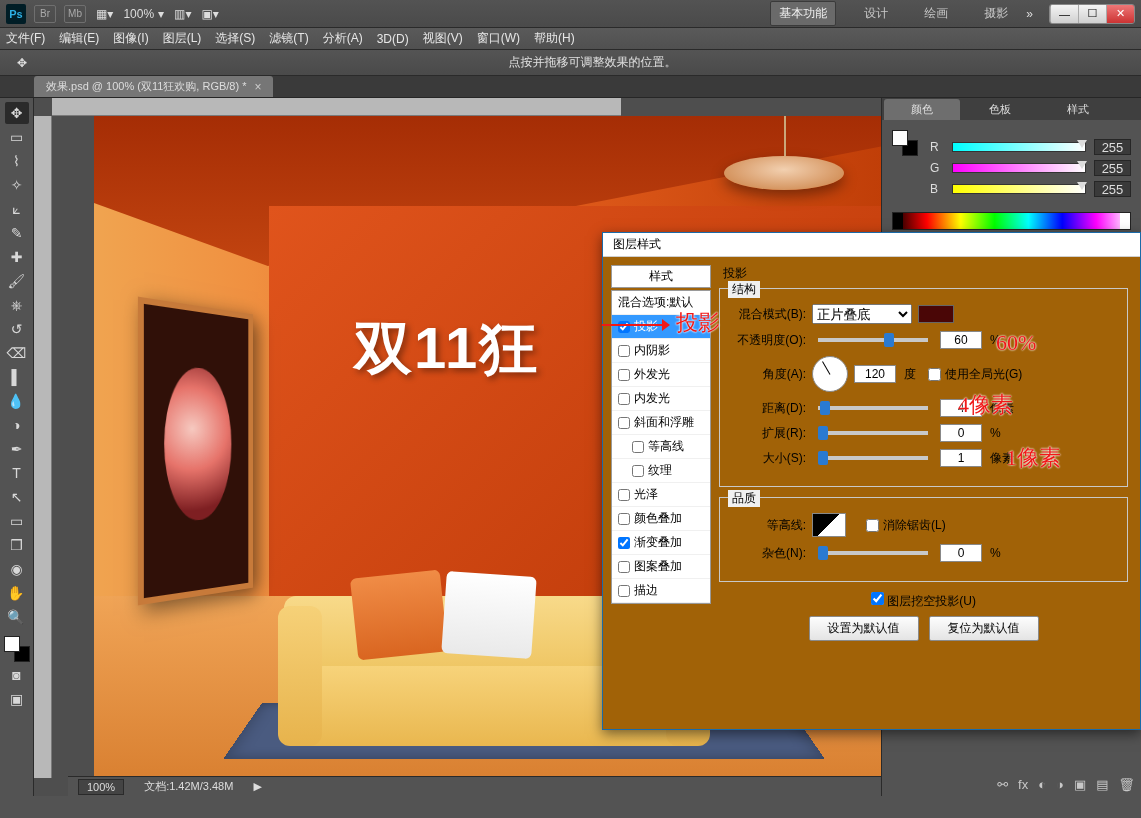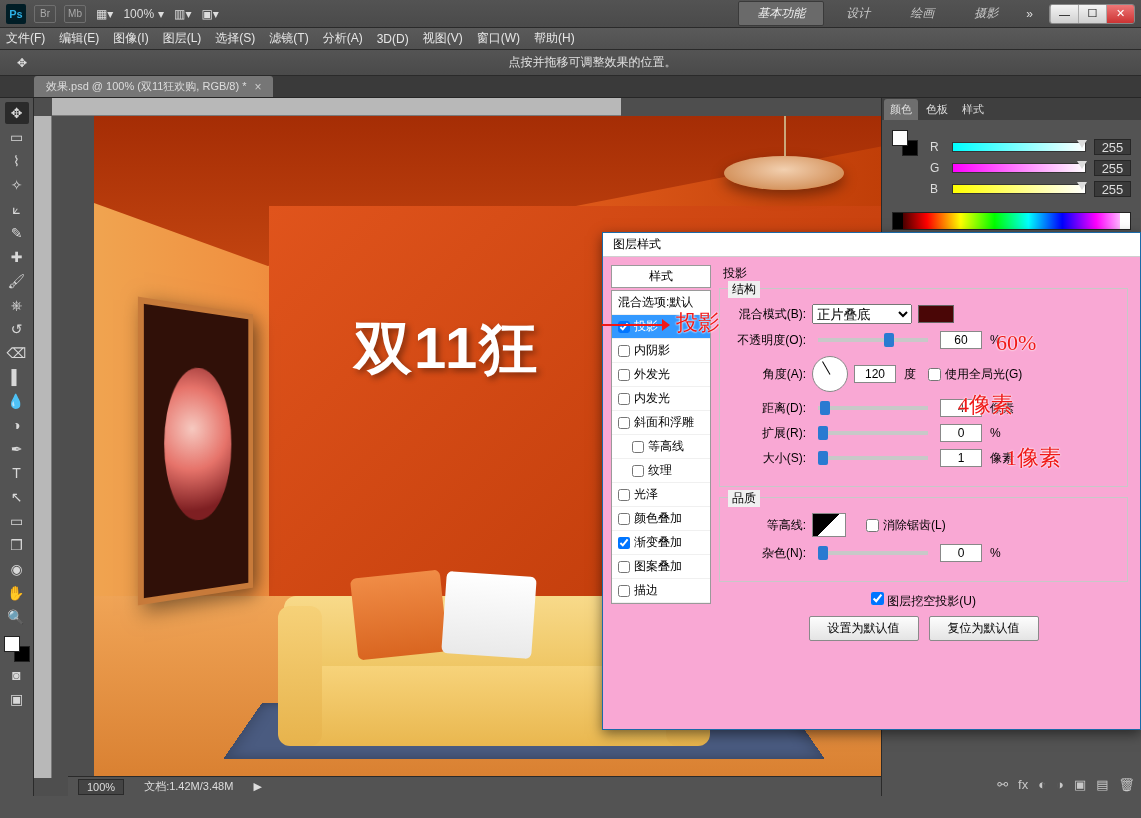--- a/index.html
+++ b/index.html
@@ -4,21 +4,21 @@
 <style>
 * { margin: 0; padding: 0; box-sizing: border-box; font-family: "Microsoft YaHei", SimSun, Arial, sans-serif; }
 body { background: #535353; width: 1141px; height: 818px; overflow: hidden; position: relative; font-size: 12px; }
 
 
 .titlebar { background: linear-gradient(#535353,#4a4a4a); height: 28px; display: flex; align-items: center; padding: 0 6px; border-bottom: 1px solid #2a2a2a; }
 .titlebar .ps-logo { width: 20px; height: 20px; background: #001d26; color: #2daee3; font-weight: bold; display:flex; align-items:center; justify-content:center; font-size:11px; border-radius:2px;}
 .titlebar .tabicon { width:22px; height:18px; border:1px solid #6f6f6f; border-radius:2px; margin-left:8px; display:flex; align-items:center; justify-content:center; color:#aaa; font-size:10px;}
 .titlebar .drop { margin-left:10px; color:#ddd; display:flex; align-items:center; gap:4px;}
 .titlebar .spacer { flex:1; }
-.workspace-btn { padding:3px 18px; border:1px solid #3a3a3a; background:#6a6a6a; color:#f0f0f0; margin-left:4px; border-radius:2px;font-style:italic; }
+.workspace-btn { padding:3px 8px; border:1px solid #3a3a3a; background:#6a6a6a; color:#f0f0f0; margin-left:20px; border-radius:2px; }
 .workspace-btn.inactive { background:transparent; border:none; color:#c8c8c8; }
 .winctrl { display:flex; margin-left:16px; border:1px solid #888; border-radius:3px; overflow:hidden;}
 .winctrl div { width:28px; height:18px; background:linear-gradient(#f4f4f4,#d0d0d0); display:flex; align-items:center; justify-content:center; font-size:11px; border-left:1px solid #aaa;}
 .winctrl .close { background:linear-gradient(#e77,#c33); color:#fff;}
 
 
 .menubar { background: linear-gradient(#5a5a5a,#505050); height:22px; display:flex; align-items:center; padding:0 6px; color:#e6e6e6; gap:14px; border-bottom:1px solid #2a2a2a;}
 .menubar span { cursor:default; }
 
 
@@ -63,21 +63,21 @@
 .sofa .arm.l { left:-6px;} .sofa .arm.r { right:-6px;}
 .pillow { position:absolute; width:90px; height:82px; border-radius:6px;}
 .pillow.p1 { left:260px; bottom:140px; background:linear-gradient(#f08c46,#d96520); transform:rotate(-6deg);}
 .pillow.p2 { left:350px; bottom:140px; background:linear-gradient(#fff,#e9e9e9); transform:rotate(4deg);}
 .lamp { position:absolute; right:40px; top:40px; width:120px; height:34px; background:radial-gradient(ellipse at 50% 40%, #f2d0b0, #c97c3e); border-radius:50%; box-shadow:0 6px 14px rgba(0,0,0,.4);}
 .lamp::before { content:""; position:absolute; left:50%; top:-40px; width:2px; height:40px; background:#caa77a;}
 
 
 .rightpanels { width:260px; background:#535353; border-left:1px solid #2a2a2a; position:relative;}
 .panel-tabs { display:flex; background:#3f3f3f; height:22px; align-items:flex-end;}
-.ptab { padding:3px 6px; color:#ddd; background:#6e6e6e; border-radius:3px 3px 0 0; margin-left:2px; font-size:11px;}
+.ptab { padding:3px 27px; color:#ddd; background:#6e6e6e; border-radius:3px 3px 0 0; margin-left:2px; font-size:11px;}
 .ptab.inactive { background:transparent;}
 .colorpanel { background:#535353; padding:10px; }
 .sliders { margin-top:4px; }
 .srow { display:flex; align-items:center; gap:8px; margin:5px 0;}
 .srow .lab { width:14px; color:#ddd;}
 .srow .bar { flex:1; height:10px; border:1px solid #333; position:relative;}
 .srow .handle { position:absolute; right:-2px; top:-3px; width:0; height:0; border-left:5px solid transparent; border-right:5px solid transparent; border-top:8px solid #ddd;}
 .srow .val { width:37px; height:16px; background:#3a3a3a; color:#ddd; display:flex; align-items:center; justify-content:center; border:1px solid #262626; font-size:13px;}
 .spectrum { margin-top:10px; height:18px; background: linear-gradient(90deg, #000, #f00, #ff0, #0f0, #0ff, #00f, #f0f, #fff); border:1px solid #222; position:relative;}
 .spectrum::before{content:"";position:absolute;left:0;top:0;width:10px;height:100%;background:#000;}
@@ -89,21 +89,21 @@
 .dicon.d2 .c1 { background:#e07038;}
 .dicon.d3 .c1 { background:#e98b52;}
 
 
 .statusbar { position:absolute; left:34px; right:0; bottom:0; height:20px; background:#535353; border-top:1px solid #2a2a2a; display:flex; align-items:center; padding:0 10px; color:#ddd; gap:20px; font-size:11px;}
 .statusbar .field { background:#444; padding:1px 8px; border:1px solid #2a2a2a;}
 
 .bottomicons { position:absolute; right:6px; bottom:4px; display:flex; gap:10px; color:#c8c8c8; font-size:13px;}
 
 
-.dialog { position:absolute; left:602px; top:232px; width:539px; height:498px; background:#f9a8d4; border:1px solid #1a6aa8; box-shadow:0 4px 12px rgba(0,0,0,.5); font-size:12px; color:#000; z-index:50;}
+.dialog { position:absolute; left:602px; top:232px; width:539px; height:498px; background:#a16207; border:1px solid #1a6aa8; box-shadow:0 4px 12px rgba(0,0,0,.5); font-size:12px; color:#000; z-index:50;}
 .dlg-title { background:#fff; height:24px; display:flex; align-items:center; padding:0 10px; border-bottom:1px solid #cfcfcf;}
 .dlg-body { display:flex; height:calc(100% - 24px);}
 .dlg-left { width:108px; padding:8px 0 8px 8px;}
 .dlg-left .hdr { border:1px solid #9a9a9a; text-align:center; padding:2px 0; background:#fff; margin-bottom:2px;}
 .stylelist { border:1px solid #9a9a9a; background:#fff;}
 .sitem { padding:3px 6px; display:flex; align-items:center; gap:4px; border-bottom:1px solid #f0f0f0;}
 .sitem.sel { background:#3399ff; color:#fff;}
 .sitem input[type=checkbox]{ width:12px; height:12px;}
 .sitem.indent { padding-left:20px;}
 .dlg-mid { flex:1; padding:8px 12px 8px 8px;}

